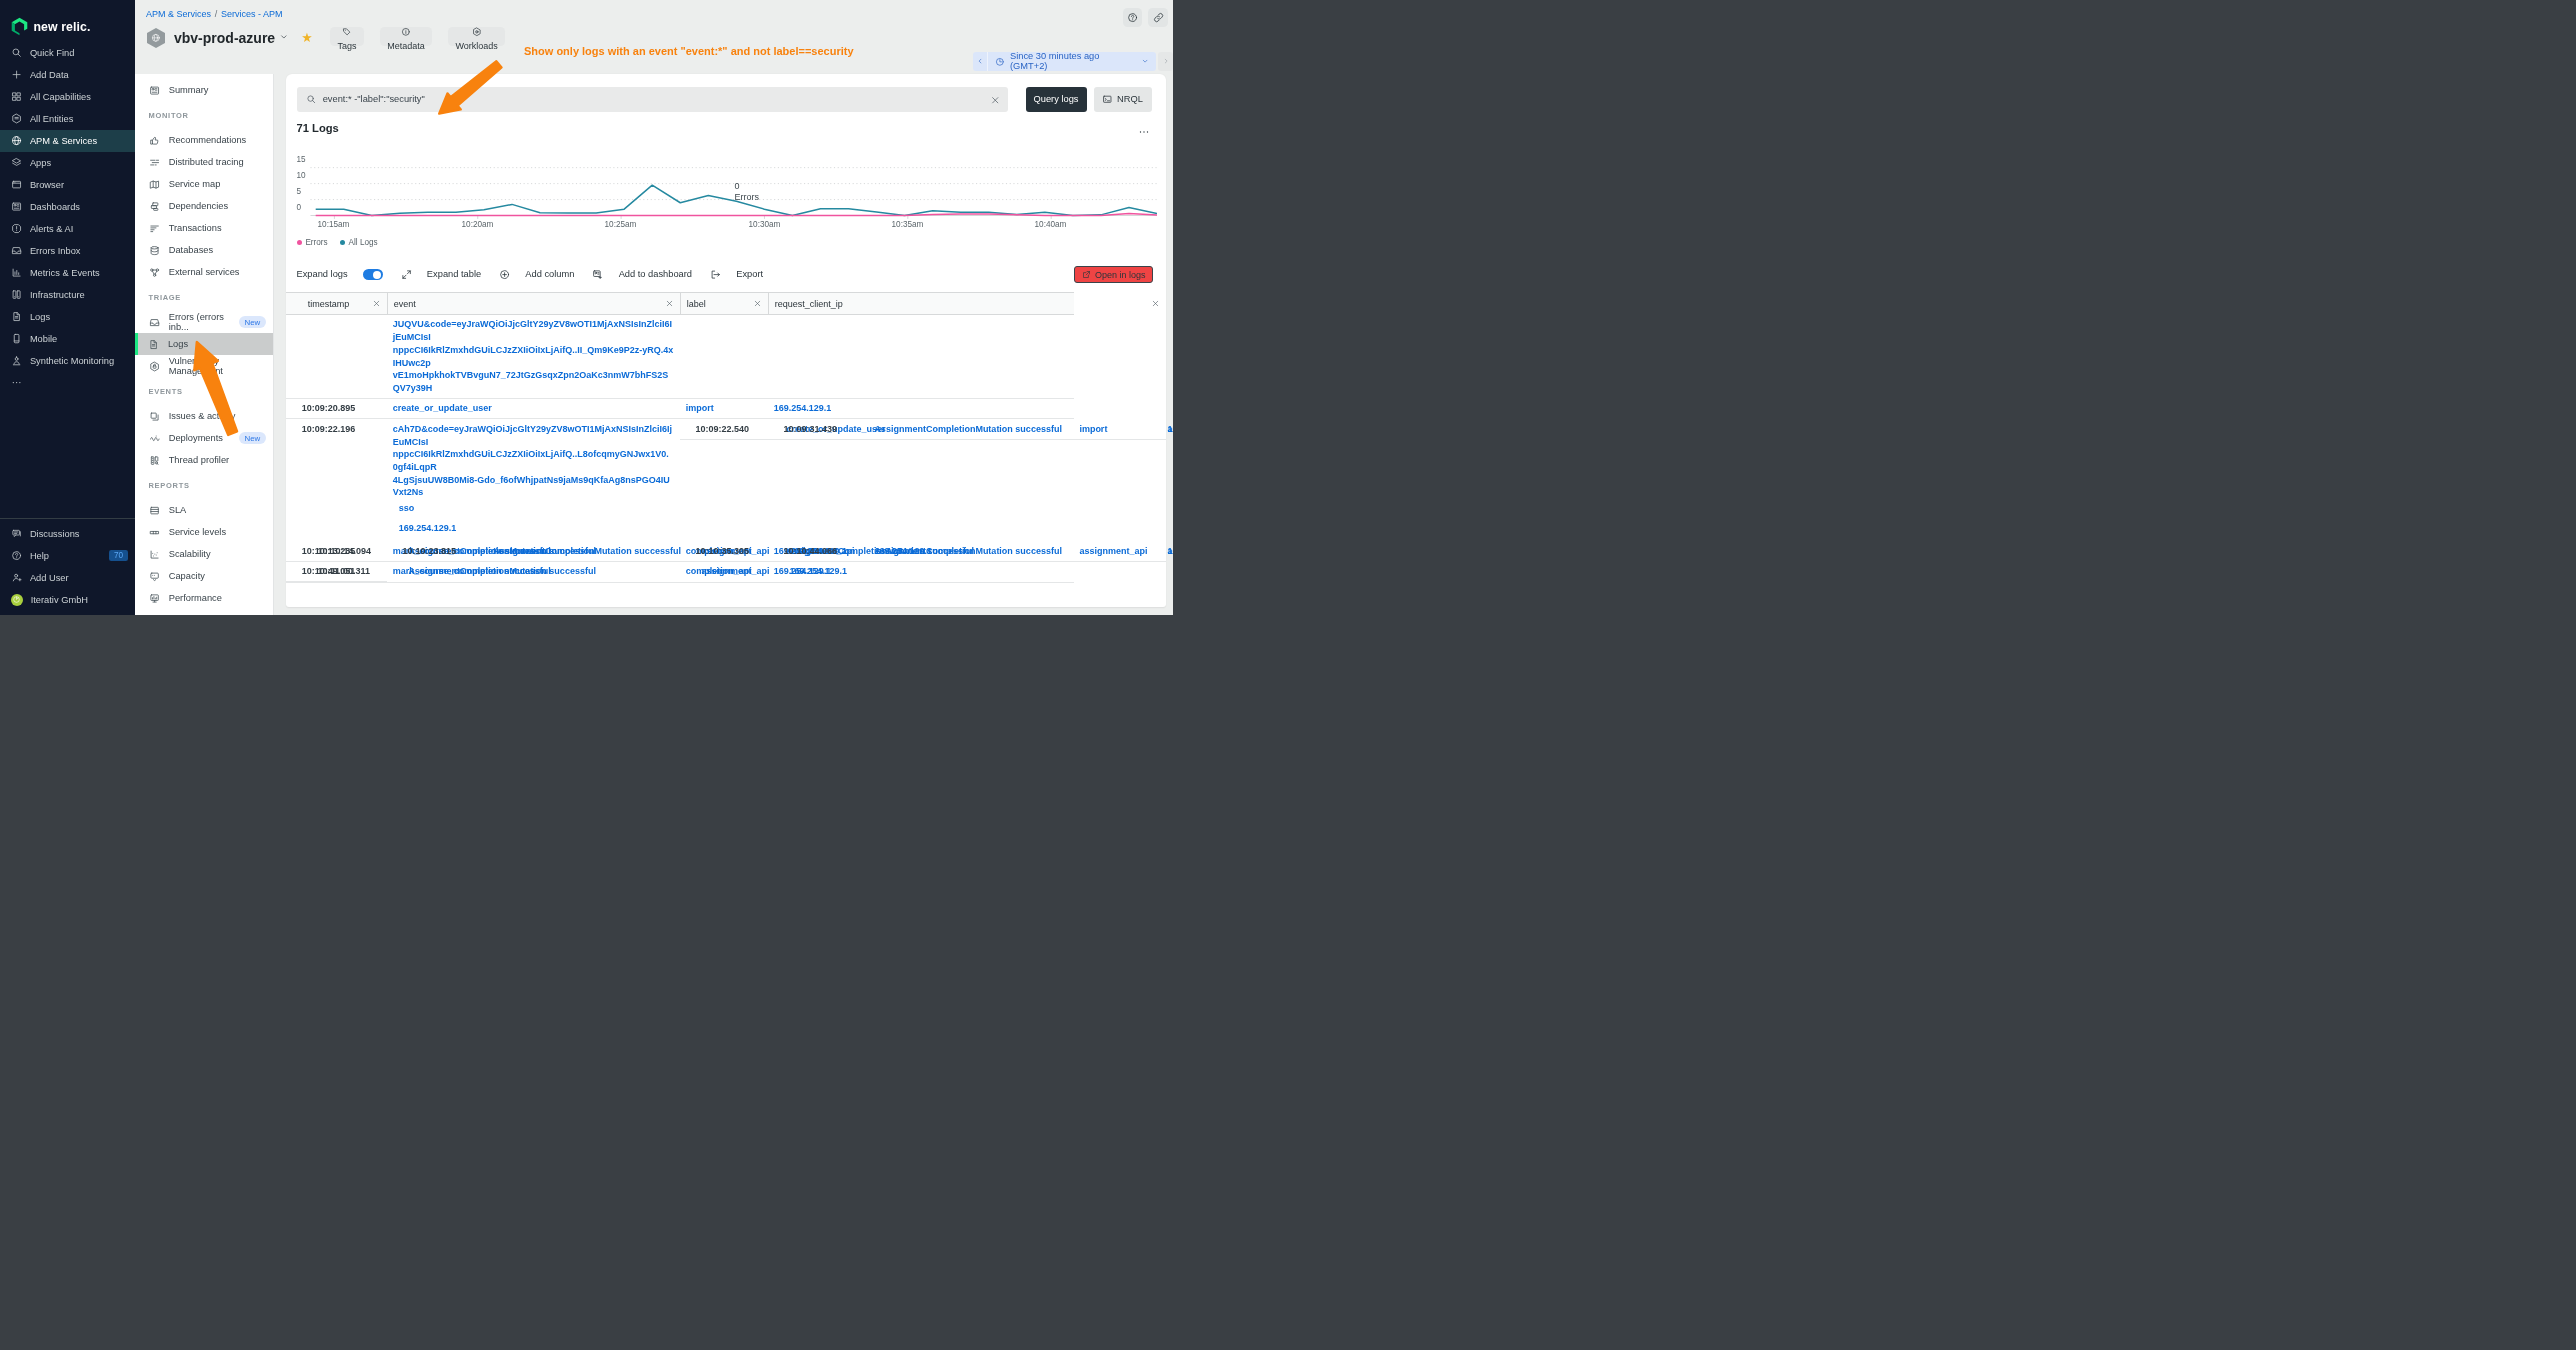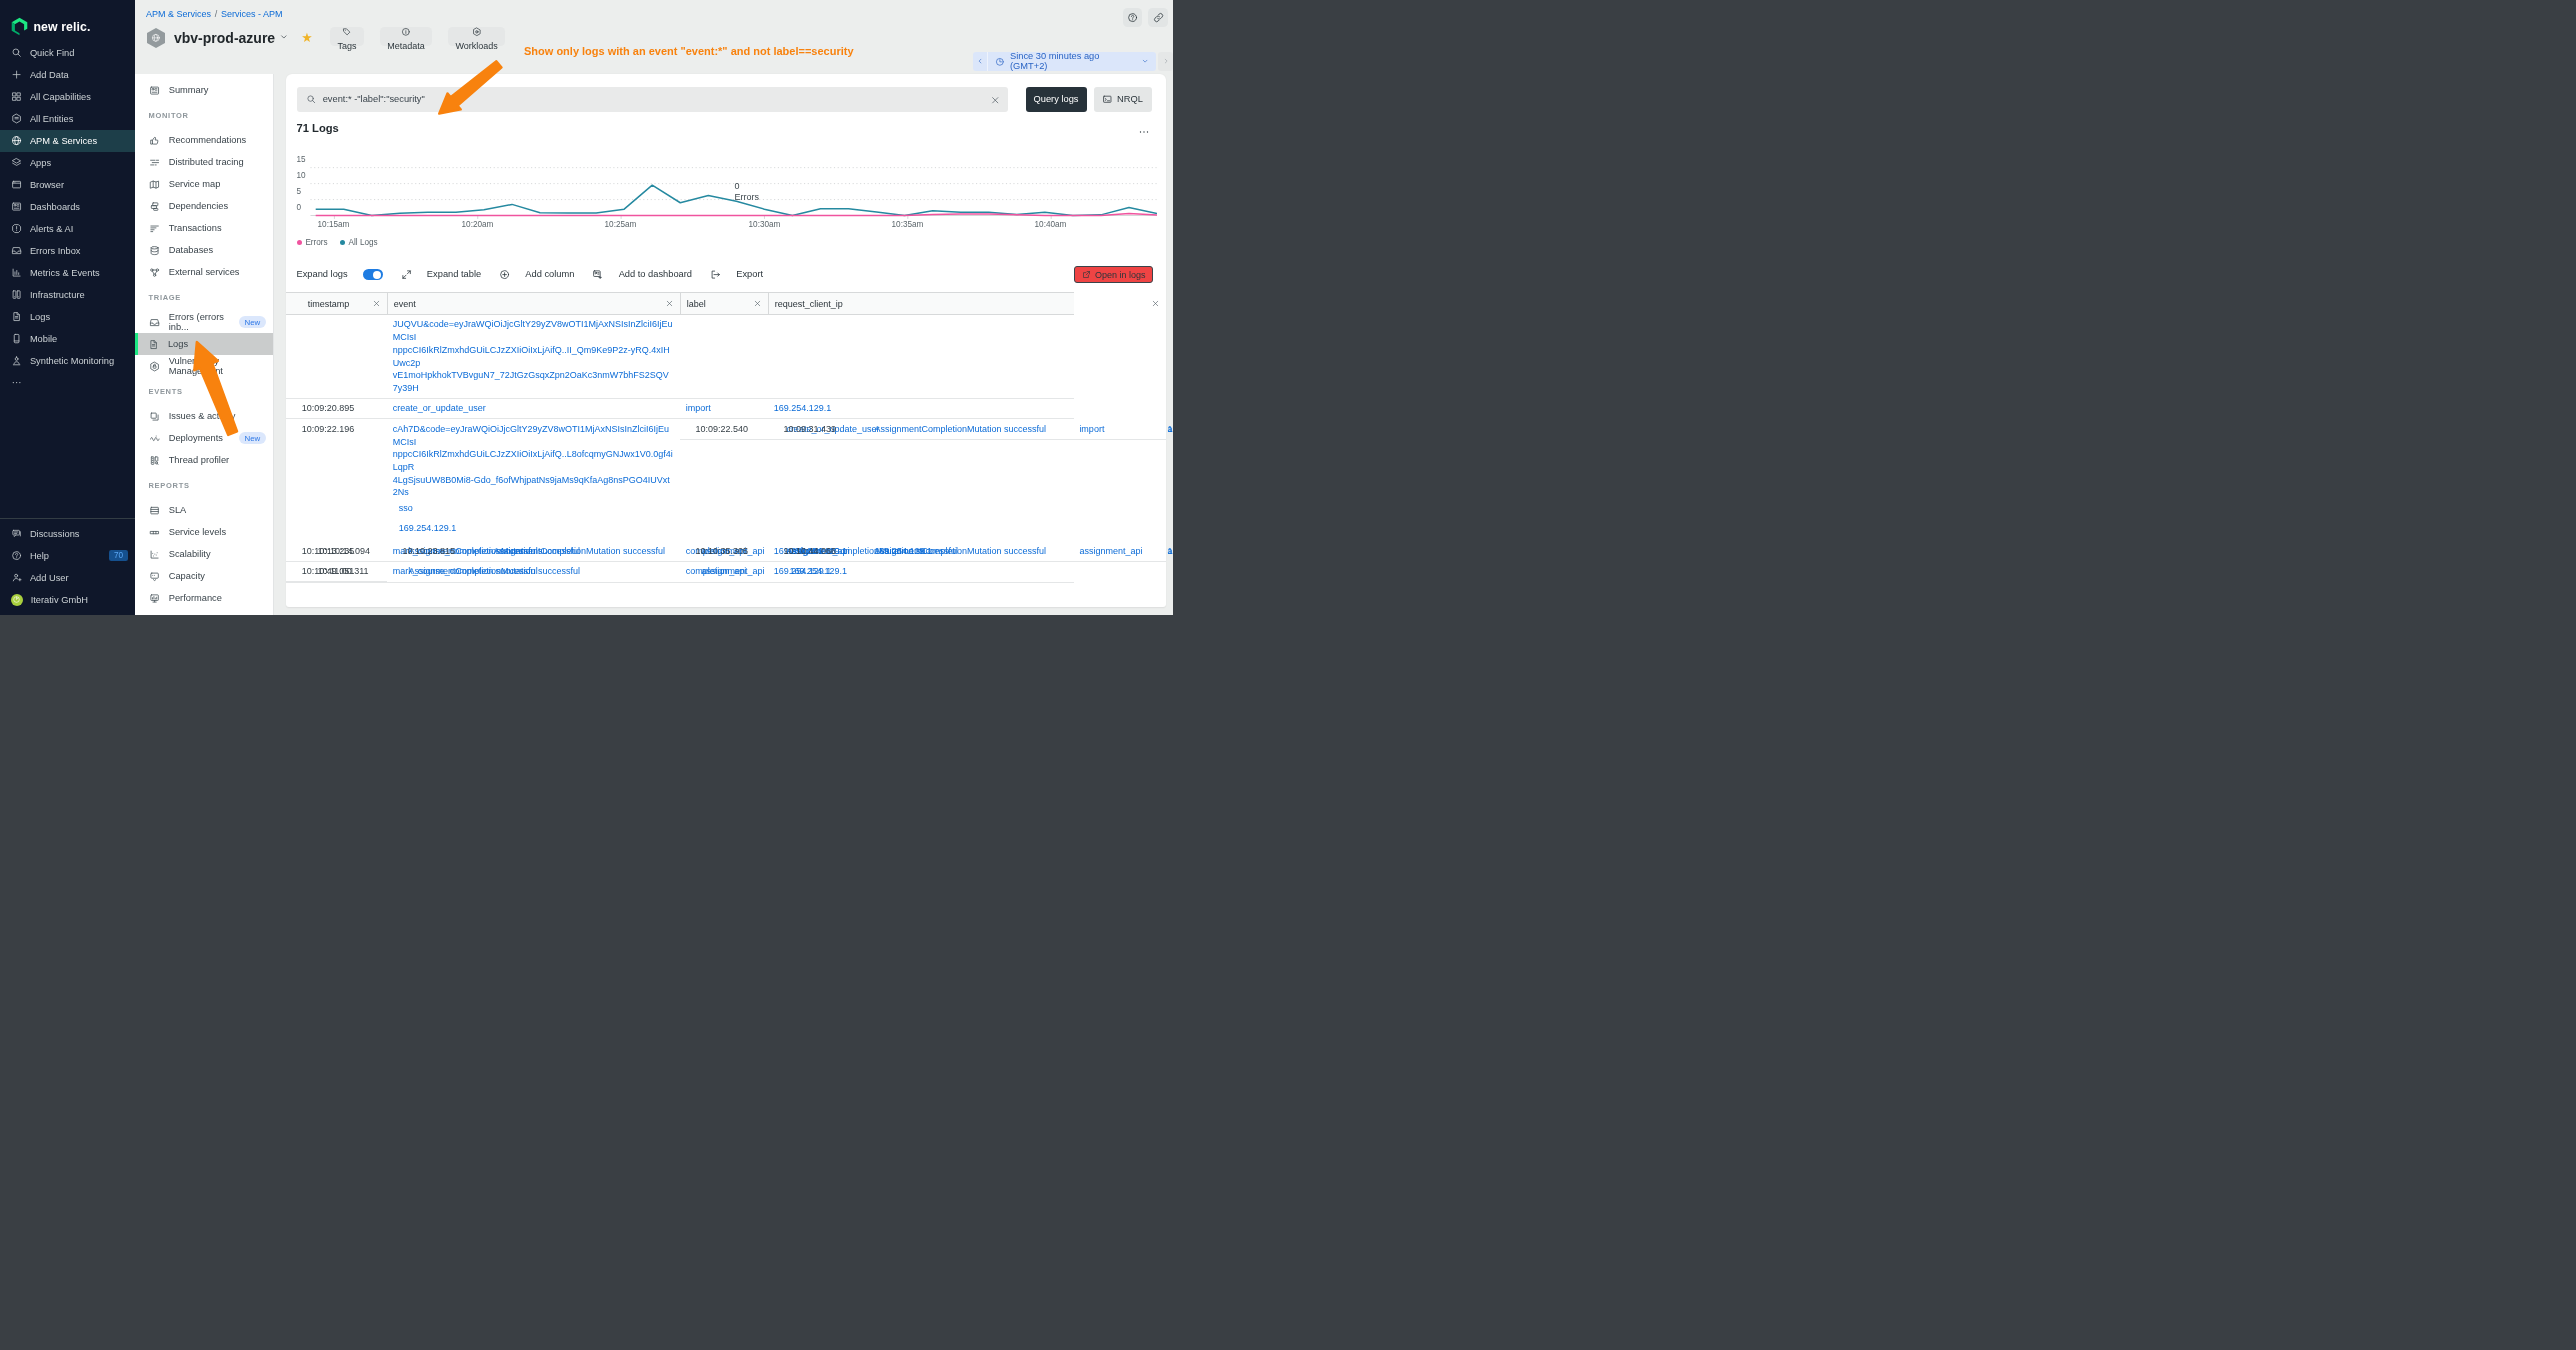--- a/index.html
+++ b/index.html
@@ -113,21 +113,21 @@
 
   
   .tbl { position:absolute; left:0; top:218px; width:788px; }
   .tbl-header { display:grid; grid-template-columns:15.7px 85px 293px 88px 398px; height:23px;
                 background:#f9fafa; border-top:0.7px solid #d7d9da; border-bottom:0.7px solid #d7d9da; }
   .th { display:flex; align-items:center; font-size:9px; color:#2b343a; padding-left:6px; }
   .th.bl { border-left:0.7px solid #d7d9da;gap:8px; }
   .th .colx { margin-left:auto; margin-right:6px; color:#57616a; cursor:pointer; display:flex; }
   .th .colx .ic { width:9px; height:9px; }
   .tr { display:grid; grid-template-columns:15.7px 85px 293px 88px 398px; border-bottom:0.7px solid #e4e6e7;
-        align-items:start; }
+        align-items:start;font-weight:bold; }
   .td { font-size:9px; line-height:12.7px; padding:3.4px 6px 3.4px 6px; }
   .td.ts { color:#333d44; padding-left:0; }
   .td a { color:#0b6bd7; text-decoration:none; cursor:pointer; word-break:break-all; }
   .cbx { width:7.5px; height:7.5px; background:#9aa1a6; border-radius:1.1px; margin:6px 0 0 4.5px; cursor:pointer; }
 
   
   #overlay { position:absolute; left:0; top:0; width:1173px; height:615px; pointer-events:none; z-index:20; }
 </style>
 </head>
 <body>

